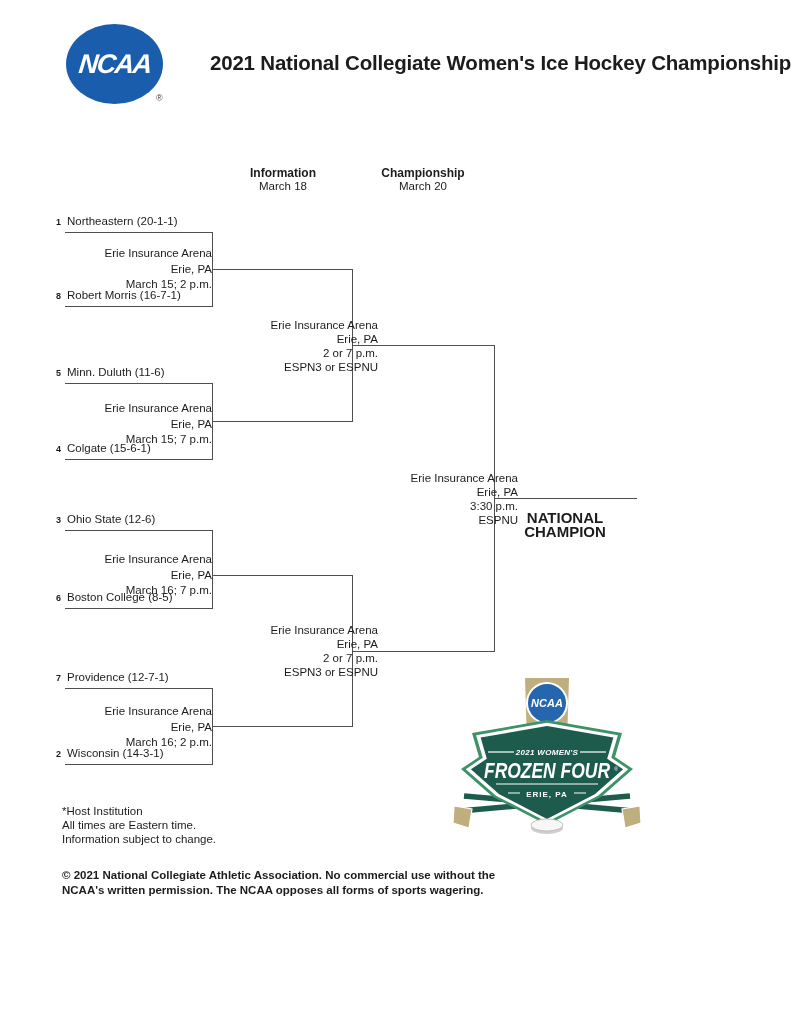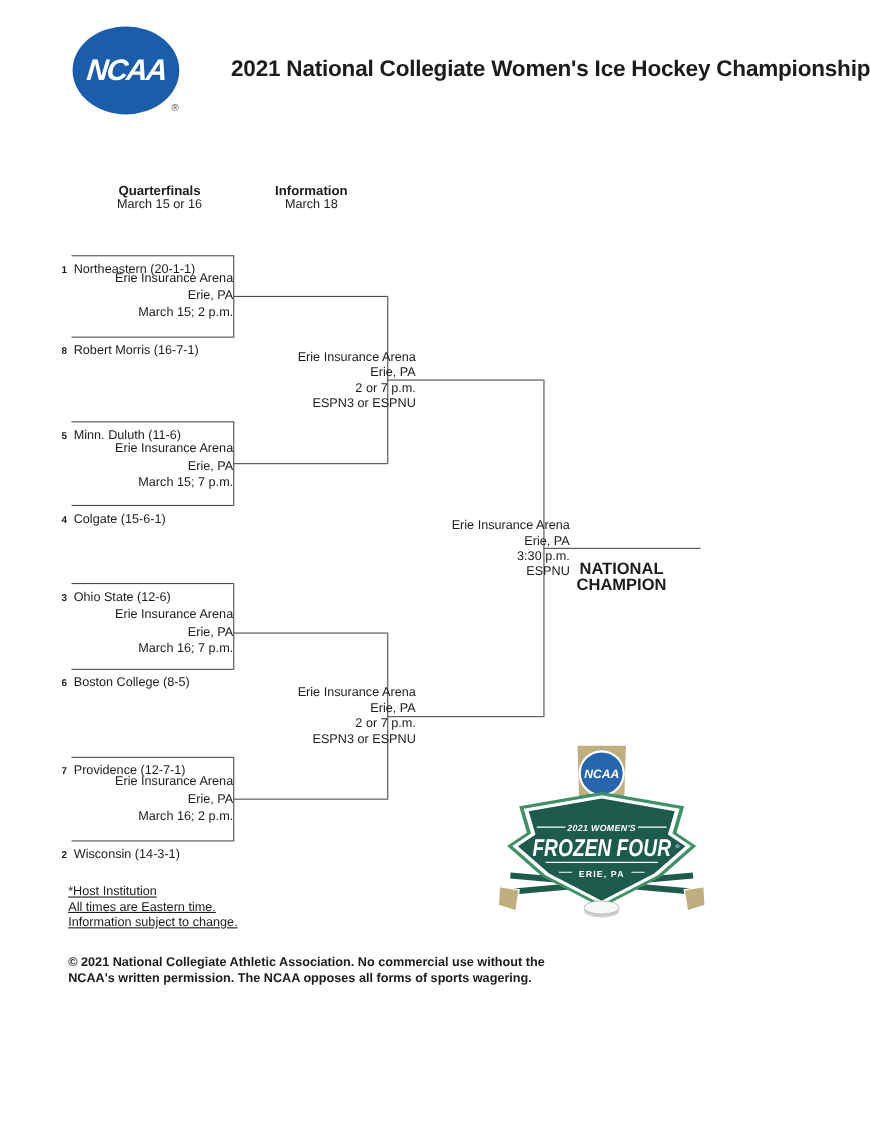--- a/index.html
+++ b/index.html
@@ -15,52 +15,52 @@
   .ncaalogo .nt{color:#fff;font-weight:bold;font-style:italic;font-size:27px;
                 letter-spacing:-1.5px;transform:skewX(-6deg);}
   .ncaareg{position:absolute;left:156px;top:93px;font-size:9px;color:#444;}
   .title{position:absolute;left:178px;top:51px;font-size:20.5px;font-weight:bold;
          letter-spacing:-0.2px;white-space:nowrap;margin-left:32px;}
   
   .roundhead{position:absolute;top:166px;width:160px;text-align:center;}
   .roundhead .rl{font-weight:bold;font-size:12px;}
   .roundhead .rd{font-size:11.5px;}
   
-  .team{position:absolute;font-size:11.5px;white-space:nowrap;height:15px;margin-top:24px;}
+  .team{position:absolute;font-size:11.5px;white-space:nowrap;height:15px;}
   .seed{font-weight:bold;font-size:9px;display:inline-block;width:11px;}
   
   .venue{position:absolute;text-align:right;font-size:11.5px;line-height:15.5px;}
   .venue4{line-height:14px;}
   .champlabel{position:absolute;left:500px;top:511px;width:130px;text-align:center;
               font-weight:bold;font-size:15px;line-height:13.5px;}
   
-  .footnotes{position:absolute;left:62px;top:804px;font-size:11.5px;line-height:14px;text-decoration:underline;}
+  .footnotes{position:absolute;left:62px;top:804px;font-size:11.5px;line-height:14px;}
   .copyright{position:absolute;left:62px;top:868px;width:462px;font-weight:bold;
              font-size:11.5px;line-height:14.5px;}
   
   .fflogo{position:absolute;left:452px;top:676px;width:190px;height:162px;}
 </style>
 </head>
 <body>
 
 <div class="page">
 
   <div class="ncaalogo">
     <span class="nt">NCAA</span>
   </div>
   <span class="ncaareg">®</span>
   <div class="title">2021 National Collegiate Women's Ice Hockey Championship</div>
 
-  <div class="roundhead" style="left:65px;">
-    <div class="rl">Quarterfinals</div>
-    <div class="rd">March 15 or 16</div>
-  </div>
   <div class="roundhead" style="left:203px;">
     <div class="rl">Information</div>
     <div class="rd">March 18</div>
+  </div>
+  <div class="roundhead" style="left:343px;">
+    <div class="rl">Championship</div>
+    <div class="rd">March 20</div>
   </div>
 
   <div class="hl" style="left:65px;top:232px;width:147px;"></div>
   <div class="hl" style="left:65px;top:306px;width:147px;"></div>
   <div class="hl" style="left:65px;top:383px;width:147px;"></div>
   <div class="hl" style="left:65px;top:459px;width:147px;"></div>
   <div class="hl" style="left:65px;top:530px;width:147px;"></div>
   <div class="hl" style="left:65px;top:608px;width:147px;"></div>
   <div class="hl" style="left:65px;top:688px;width:147px;"></div>
   <div class="hl" style="left:65px;top:764px;width:147px;"></div>

